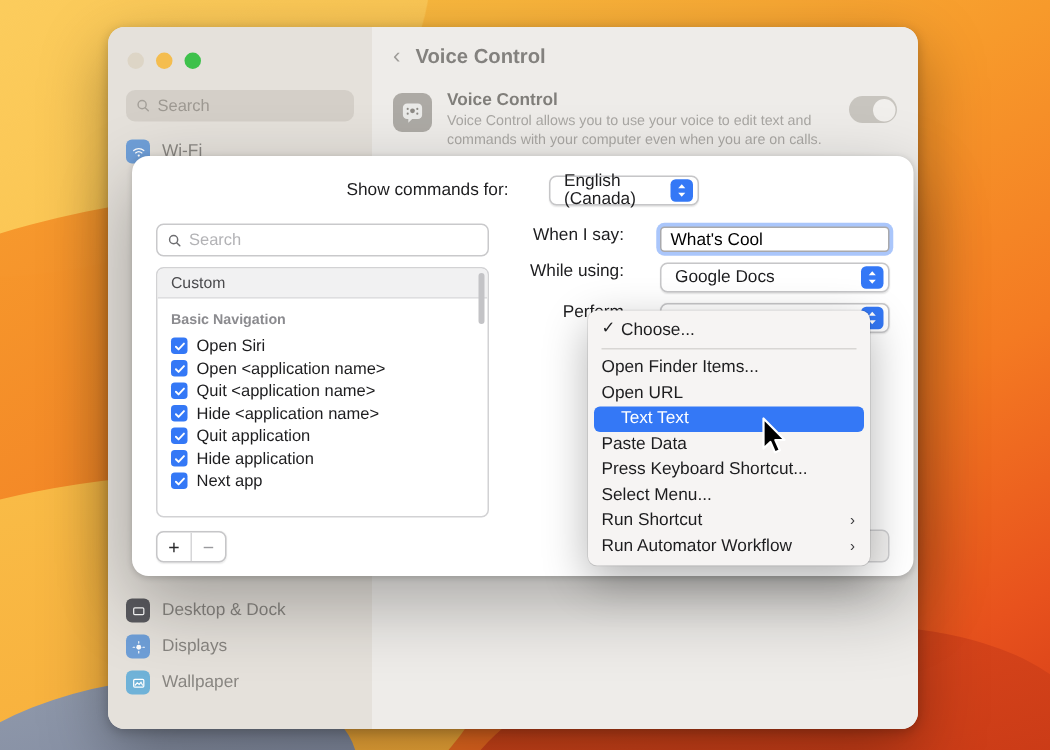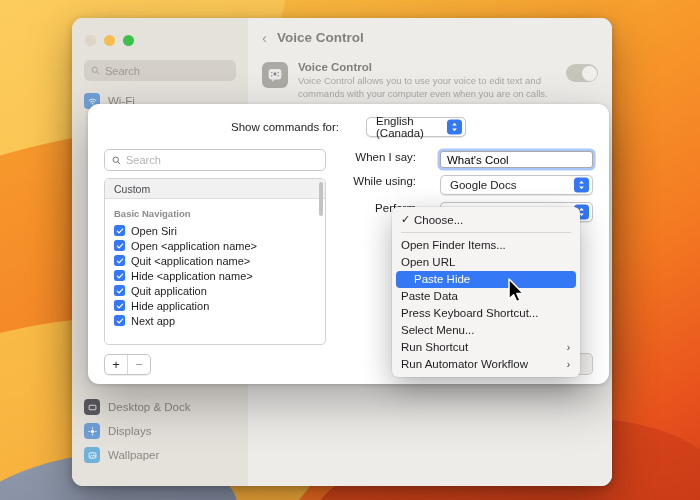--- a/index.html
+++ b/index.html
@@ -694,21 +694,21 @@
     </div>
     <div class="m-sep"></div>
 
     <div class="mi indent">
       <span class="mlabel">Open Finder Items...</span>
     </div>
     <div class="mi indent">
       <span class="mlabel">Open URL</span>
     </div>
     <div class="mi sel">
-      <span class="mlabel">Paste Hide</span>
+      <span class="mlabel">Text Text</span>
     </div>
     <div class="mi indent">
       <span class="mlabel">Paste Data</span>
     </div>
     <div class="mi indent">
       <span class="mlabel">Press Keyboard Shortcut...</span>
     </div>
     <div class="mi indent">
       <span class="mlabel">Select Menu...</span>
     </div>

